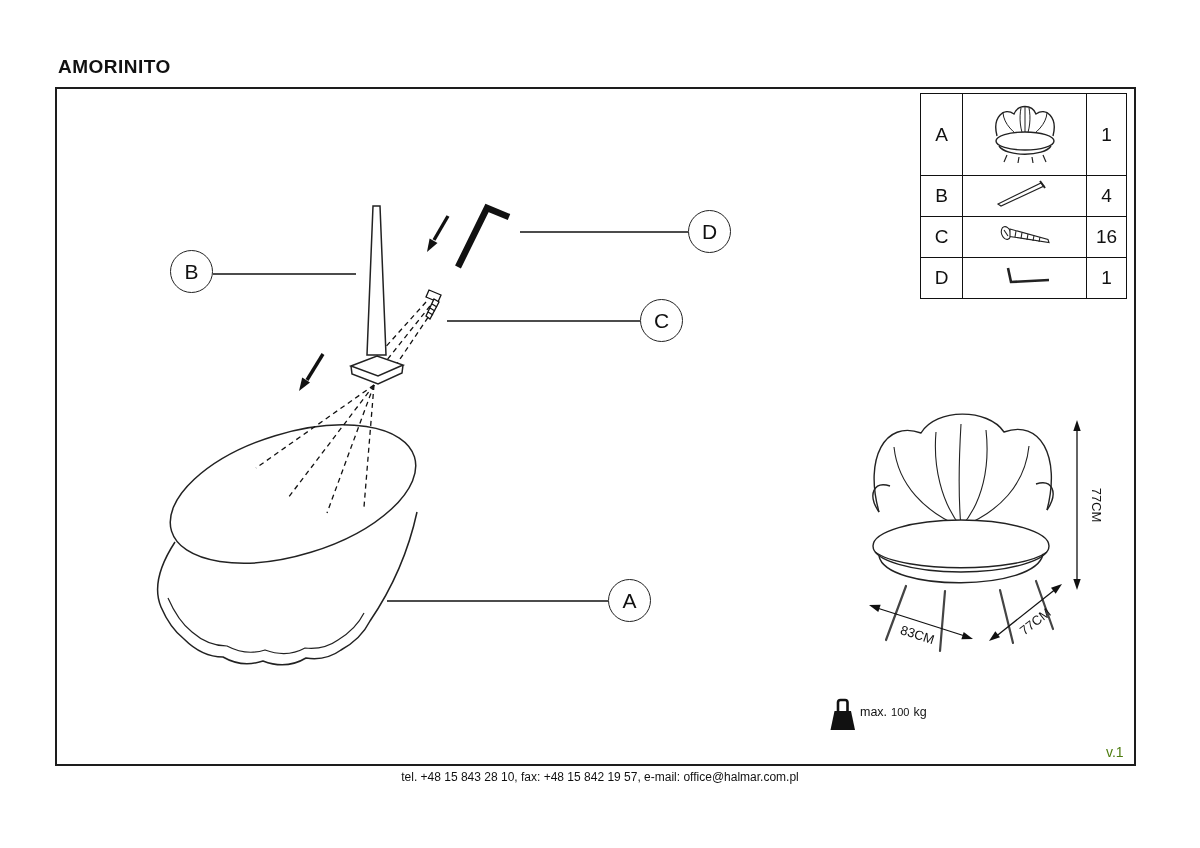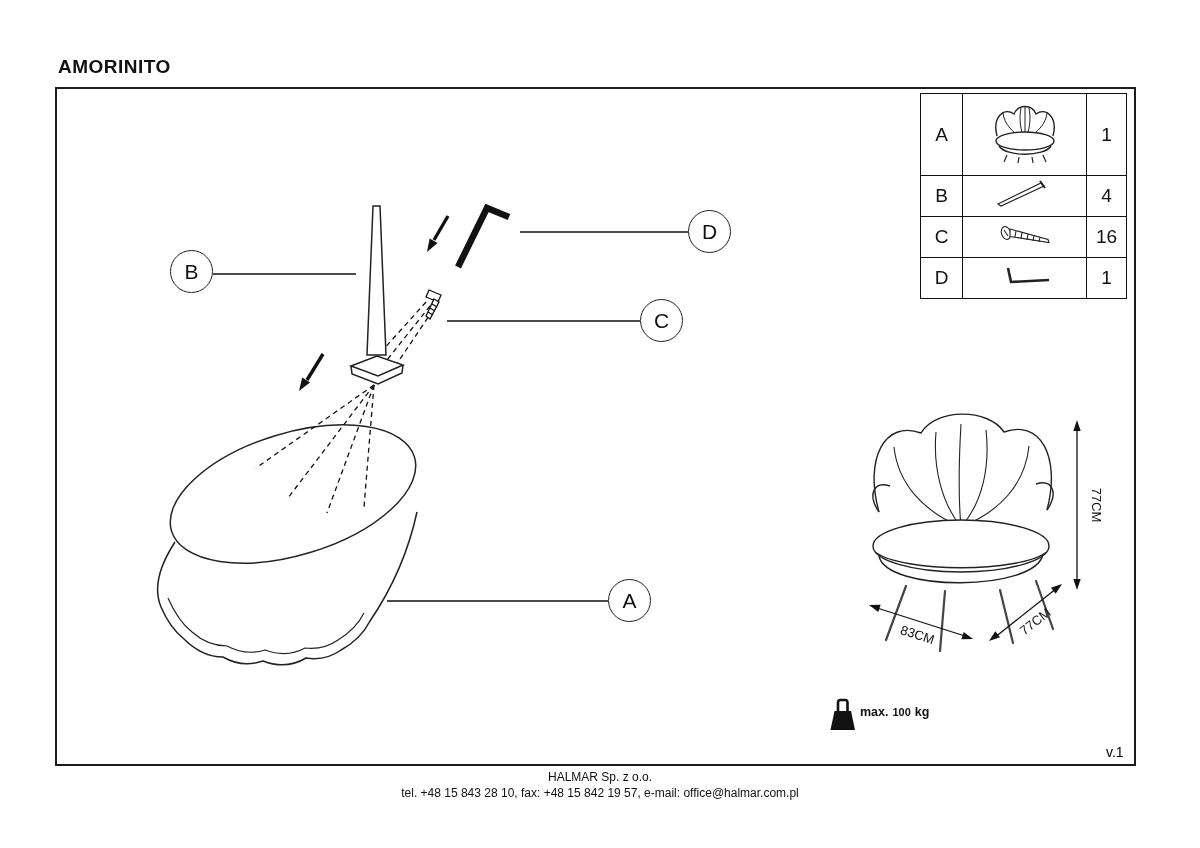--- a/index.html
+++ b/index.html
@@ -32,26 +32,26 @@
   }
   .parts td { border:1.4px solid #111; text-align:center; vertical-align:middle; font-size:19px; color:#111; }
   .c-id  { width:42px; }
   .c-icon{ width:124px; }
   .c-qty { width:40px; }
   .r-a { height:82px; }
   .r-s { height:41px; }
 
   .weight-text {
     position:absolute; z-index:2; left:860px; top:705px;
-    display:flex; align-items:baseline; gap:4px; font-weight:bold; color:#111;
+    display:flex; align-items:baseline; gap:4px; font-weight:normal; color:#111;
   }
   .wmax, .wunit { font-size:12.5px; }
   .wnum { font-size:11px; }
 
-  .version { position:absolute; z-index:2; left:1106px; top:744px; font-size:14px; color:#000000; }
+  .version { position:absolute; z-index:2; left:1106px; top:744px; font-size:14px; color:#4d7c0f; }
 
   .footer {
     position:absolute; z-index:2; left:0; top:770px; width:100%;
     text-align:center; font-size:12px; line-height:15.5px; color:#111;
   }
 </style>
 </head>
 <body>
 
 <div class="page">
@@ -226,17 +226,16 @@
 
   <div class="weight-text">
     <span class="wmax">max.</span>
     <span class="wnum">100</span>
     <span class="wunit">kg</span>
   </div>
 
   <div class="version">v.1</div>
 
   <div class="footer">
-    <div>HALMAR Sp. z o.o.</div>
     <div>tel. +48 15 843 28 10, fax: +48 15 842 19 57, e-mail: office@halmar.com.pl</div>
   </div>
 
 </div>
 
 </body></html>

